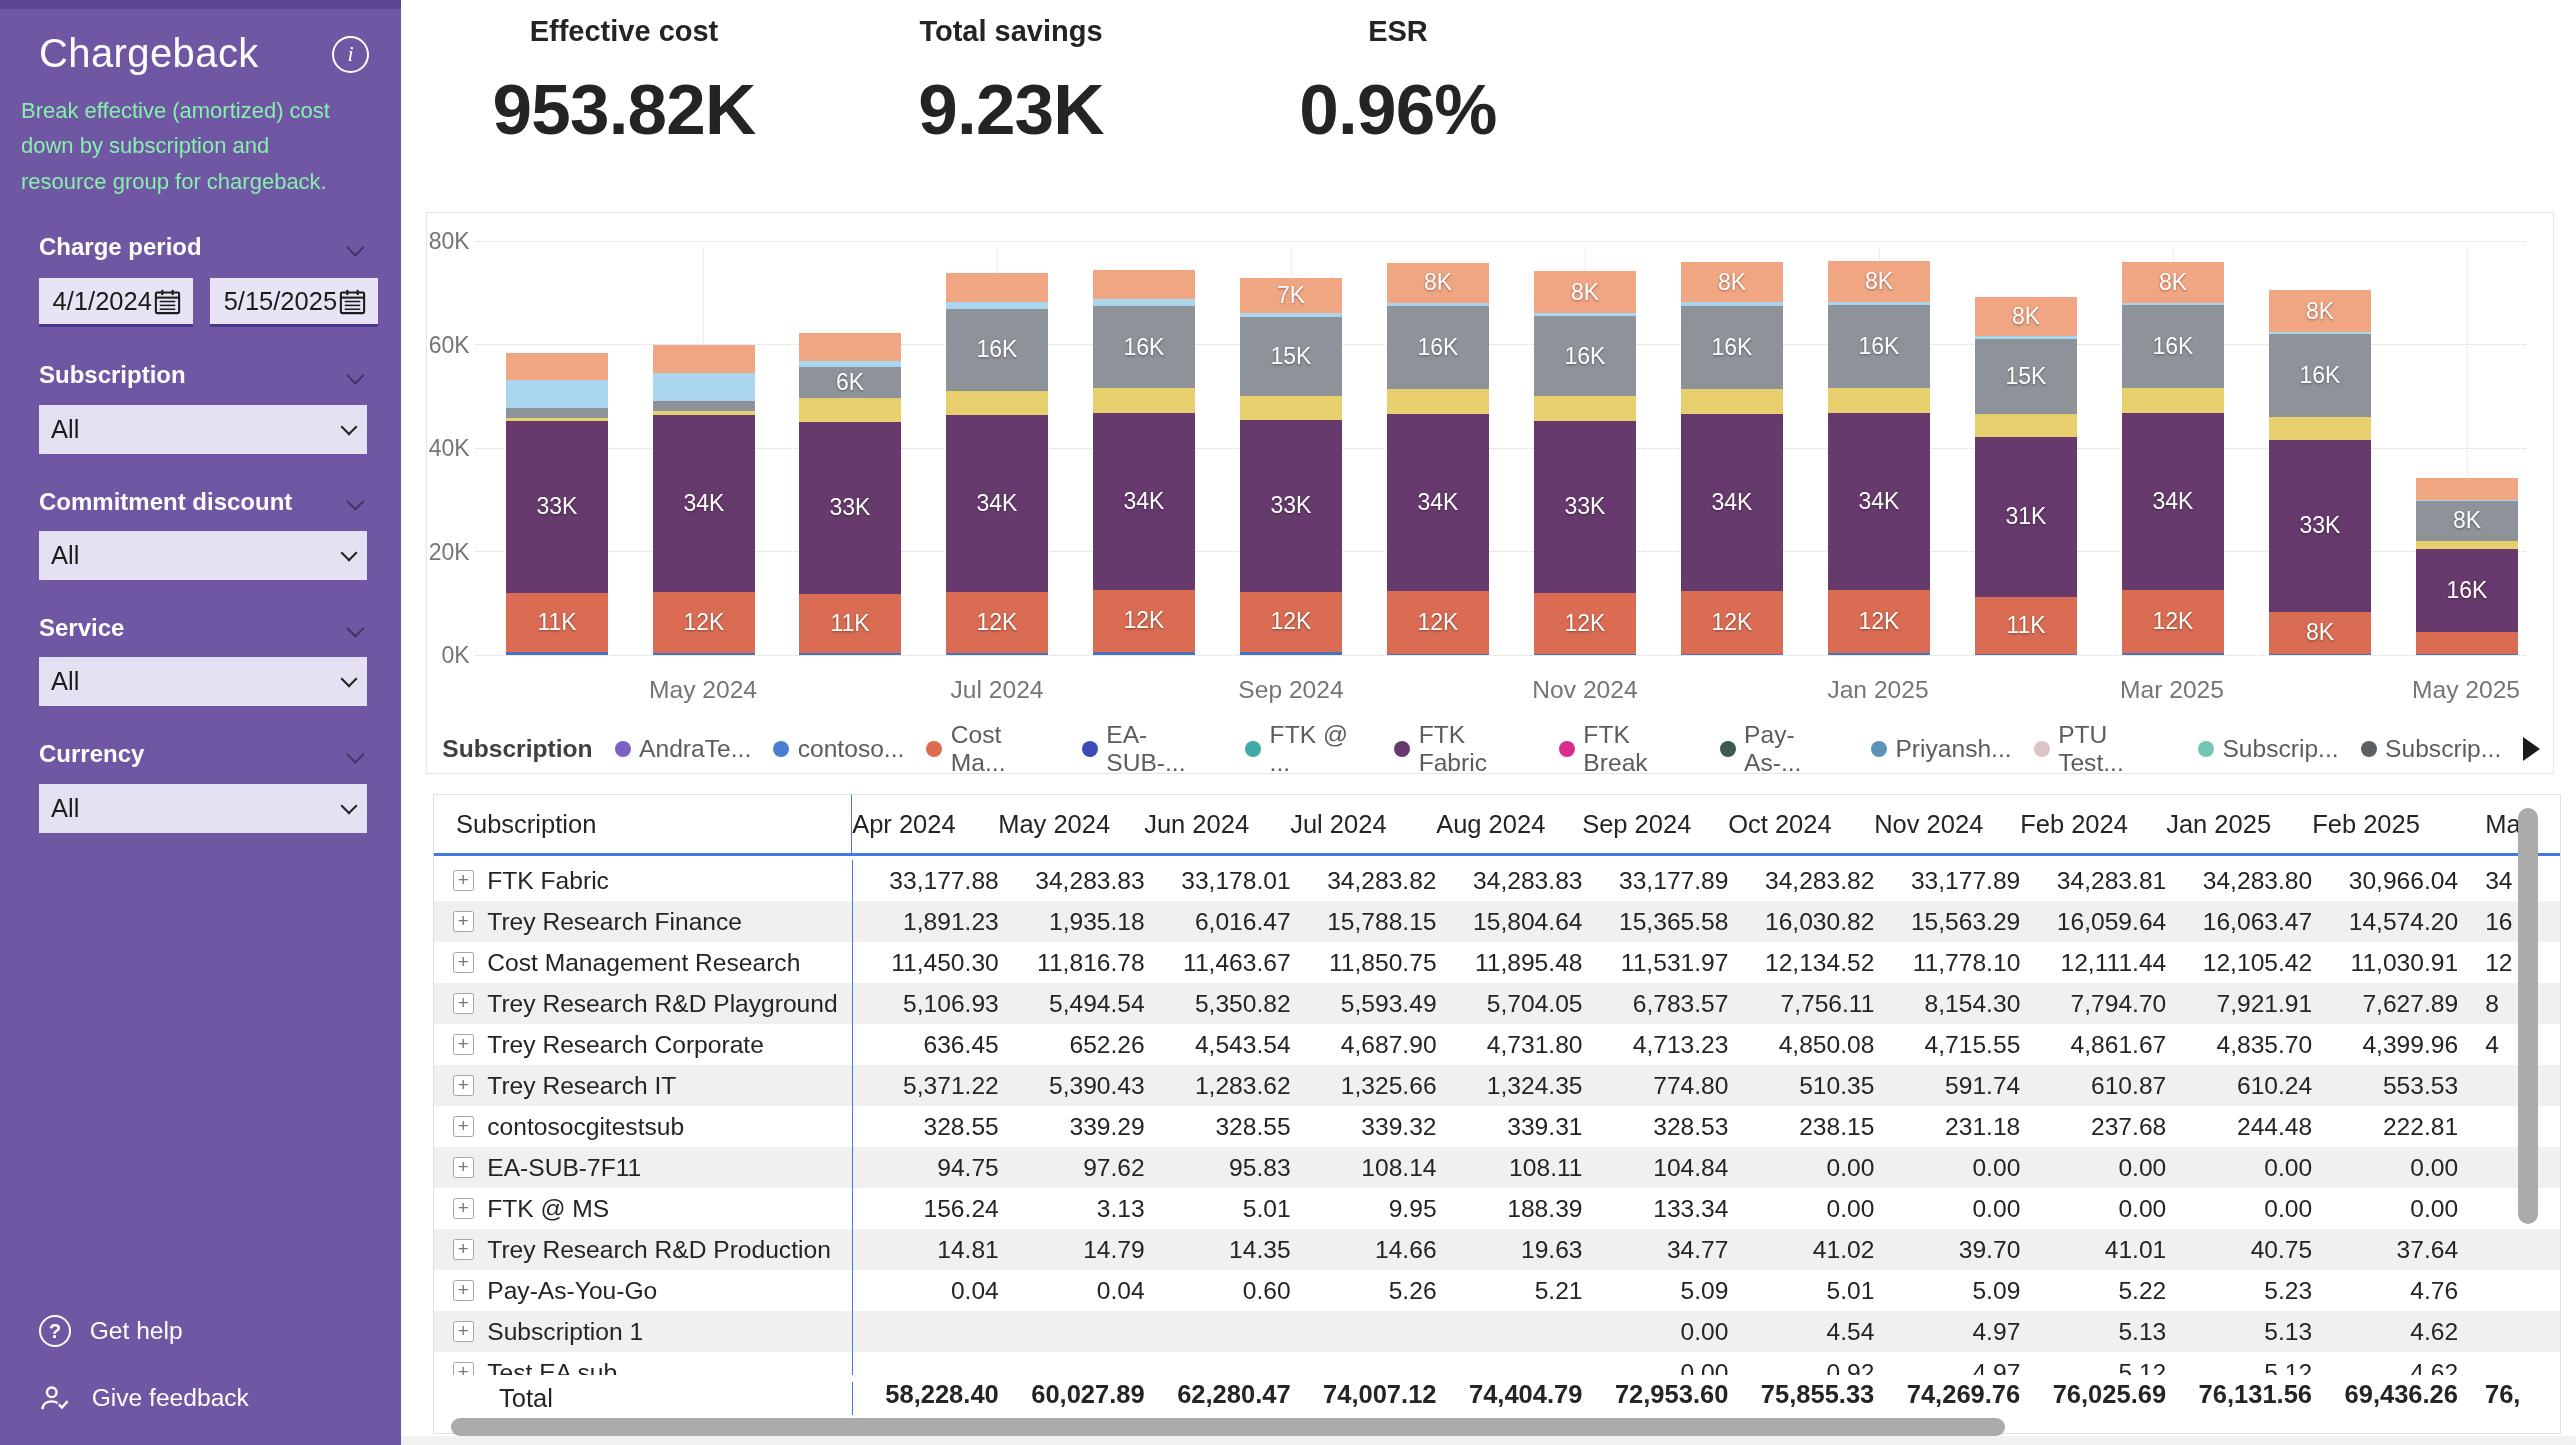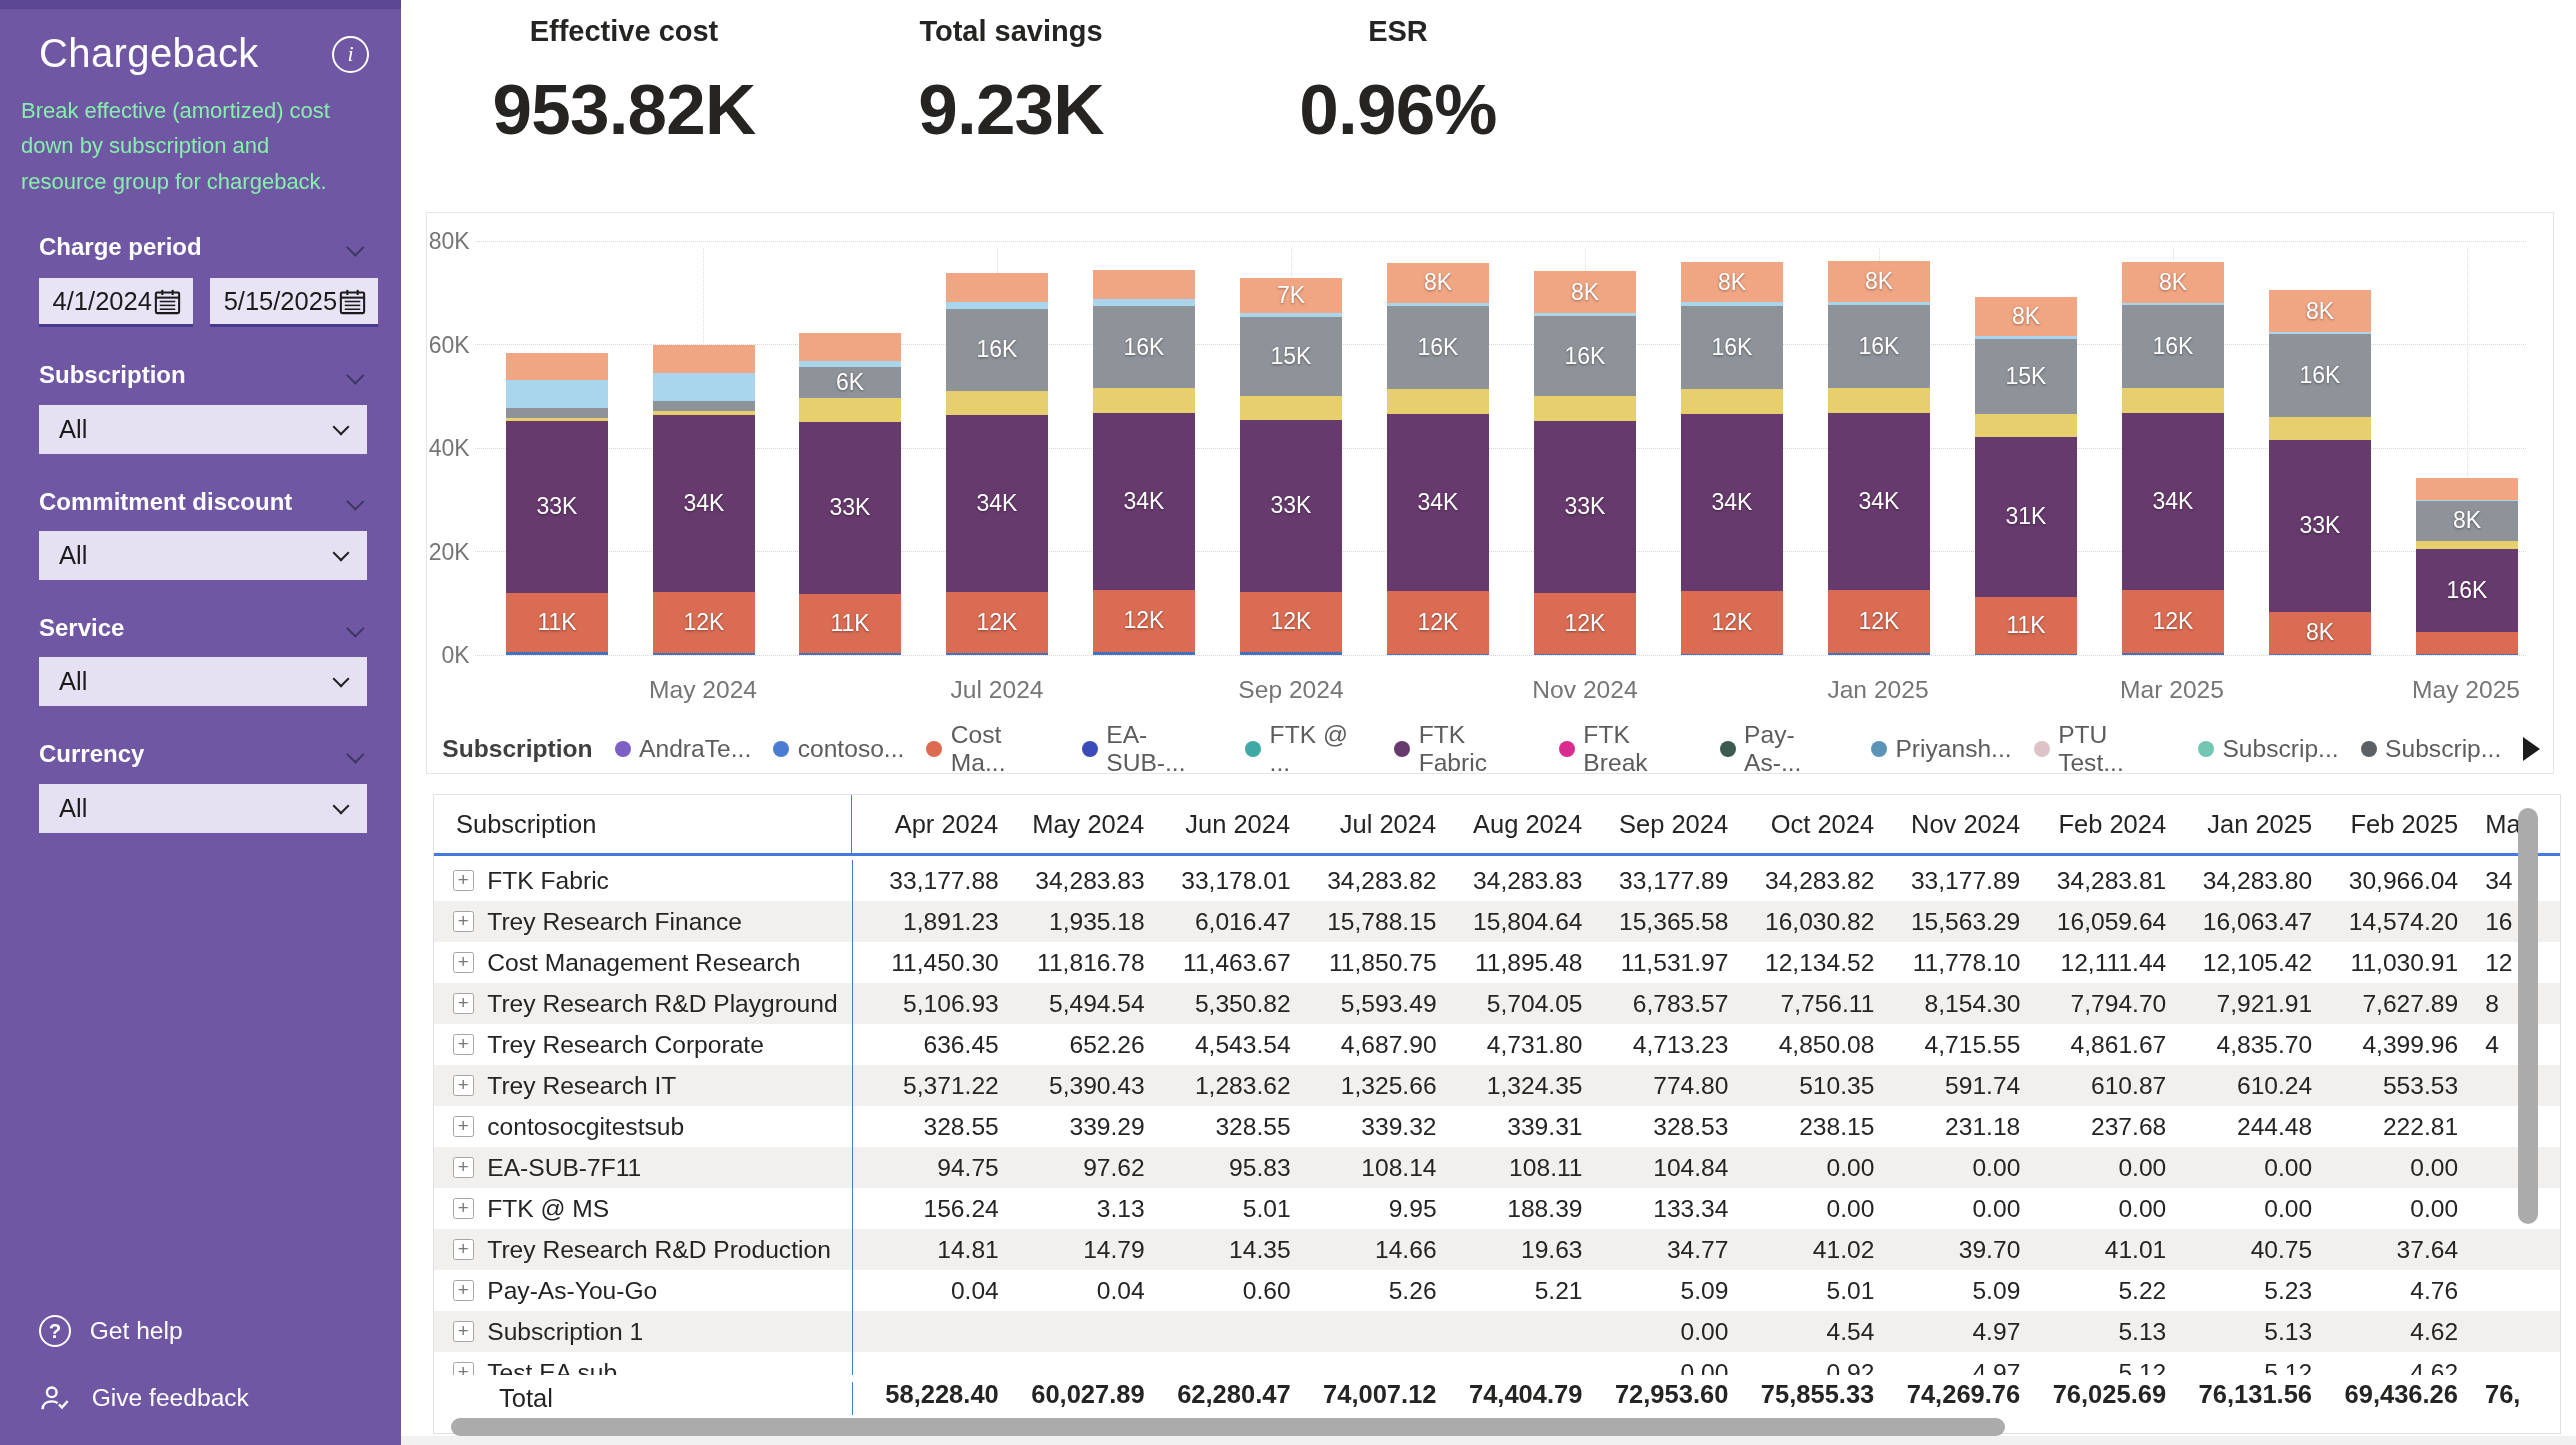--- a/index.html
+++ b/index.html
@@ -21,21 +21,21 @@
   .section { margin:34px 34px 0 39px; }
   .sec-head { display:flex; justify-content:space-between; align-items:center; }
   .sec-label { font-size:24px; font-weight:700; }
   .chev { width:12.7px; height:12.7px; border-right:2.5px solid #3E3560;
     border-bottom:2.5px solid #3E3560; transform:rotate(45deg); margin-right:5.1px; }
   .dates { display:flex; gap:17px; margin-top:17px; }
   .datebox { flex:1; height:49px; background:#E9E4F5; border-bottom:3.4px solid #47398C;
     display:flex; align-items:center; justify-content:space-between;
     padding:0 10.2px 0 13.6px; color:#1b1b1b; font-size:25.5px; }
   .dropdown { margin-top:15.3px; height:49px; background:#E5E0F2; display:flex;
-    align-items:center; justify-content:space-between; padding:0 20px;
+    align-items:center; justify-content:space-between; padding:0 12px;
     color:#1b1b1b; font-size:25.5px; }
   .dd-chev { width:12px; height:12px; border-right:2.5px solid #222;
     border-bottom:2.5px solid #222; transform:rotate(45deg); margin-top:-5.1px; }
   .sb-footer { position:absolute; left:39px; bottom:31px; }
   .sb-link { display:flex; align-items:center; gap:18.7px; font-size:24.6px; color:#fff;
     margin-top:34px; cursor:pointer; }
   .q-circle { width:32px; height:32px; border:2.5px solid #fff; border-radius:50%;
     display:flex; align-items:center; justify-content:center; font-size:20.4px; font-weight:700; }
 
   
@@ -66,21 +66,21 @@
   .legend-arrow { margin-left:auto; width:0; height:0; border-left:17px solid #1b1b1b;
     border-top:12px solid transparent; border-bottom:12px solid transparent; cursor:pointer; }
 
   
   .table-card { position:absolute; left:32px; top:794px; width:2128px; height:640px;
     background:#fff; border:0.8px solid #E0E0E0; }
   .thead { position:absolute; top:0; left:0; right:0; height:61px; display:flex;
     align-items:center; border-bottom:3.4px solid #4478DE; font-size:25.5px; }
   .th-name { width:419px; padding-left:22px; align-self:stretch; display:flex;
     align-items:center; border-right:1.7px solid #4478DE; }
-  .th-month { width:146px; text-align:right; }
+  .th-month { width:146px; text-align:left; }
   .th-partial { width:102px; padding-left:27px; overflow:hidden; white-space:nowrap; }
   .rows-viewport { position:absolute; top:65px; left:0; right:0; height:515px; overflow:hidden; }
   .trow { display:flex; align-items:center; height:41px; font-size:24.6px; }
   .trow.alt { background:#F1F0EF; }
   .td-name { width:419px; padding-left:18.7px; align-self:stretch; display:flex;
     align-items:center; border-right:1.7px solid #4478DE; white-space:nowrap; overflow:hidden; }
   .expand { width:21px; height:21px; border:1.7px solid #A5A5A5; border-radius:2.5px;
     color:#777; font-size:18.7px; line-height:17px; text-align:center; margin-right:13.6px;
     flex:0 0 auto; background:#fff; cursor:pointer; }
   .td-val { width:146px; text-align:right; white-space:nowrap; }

